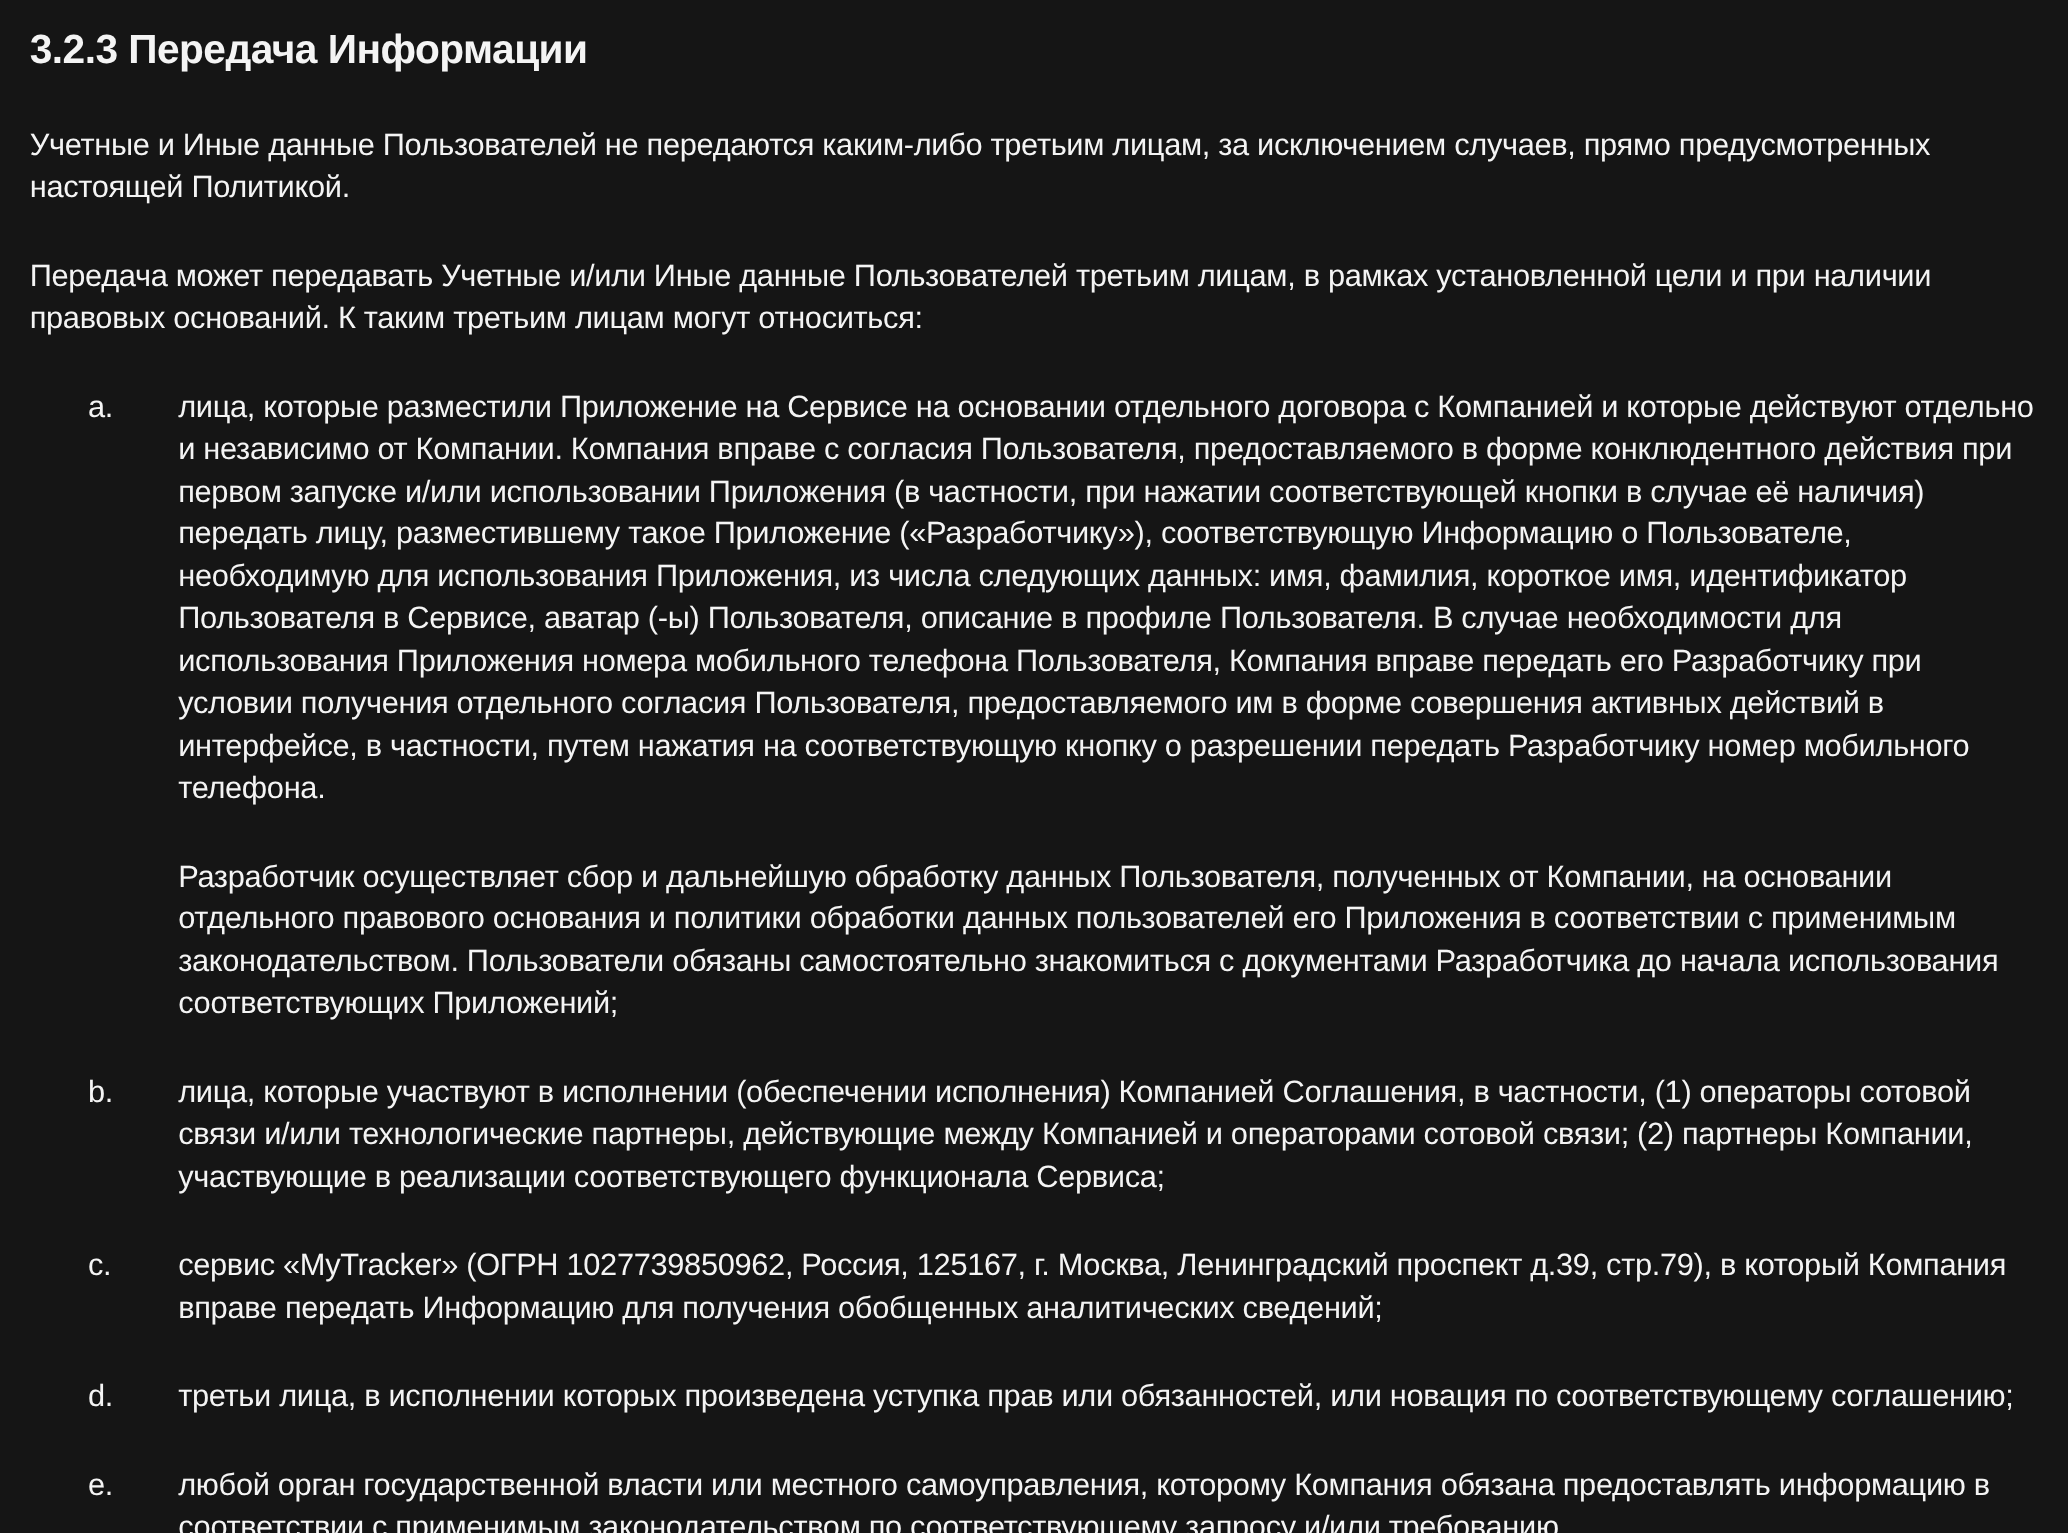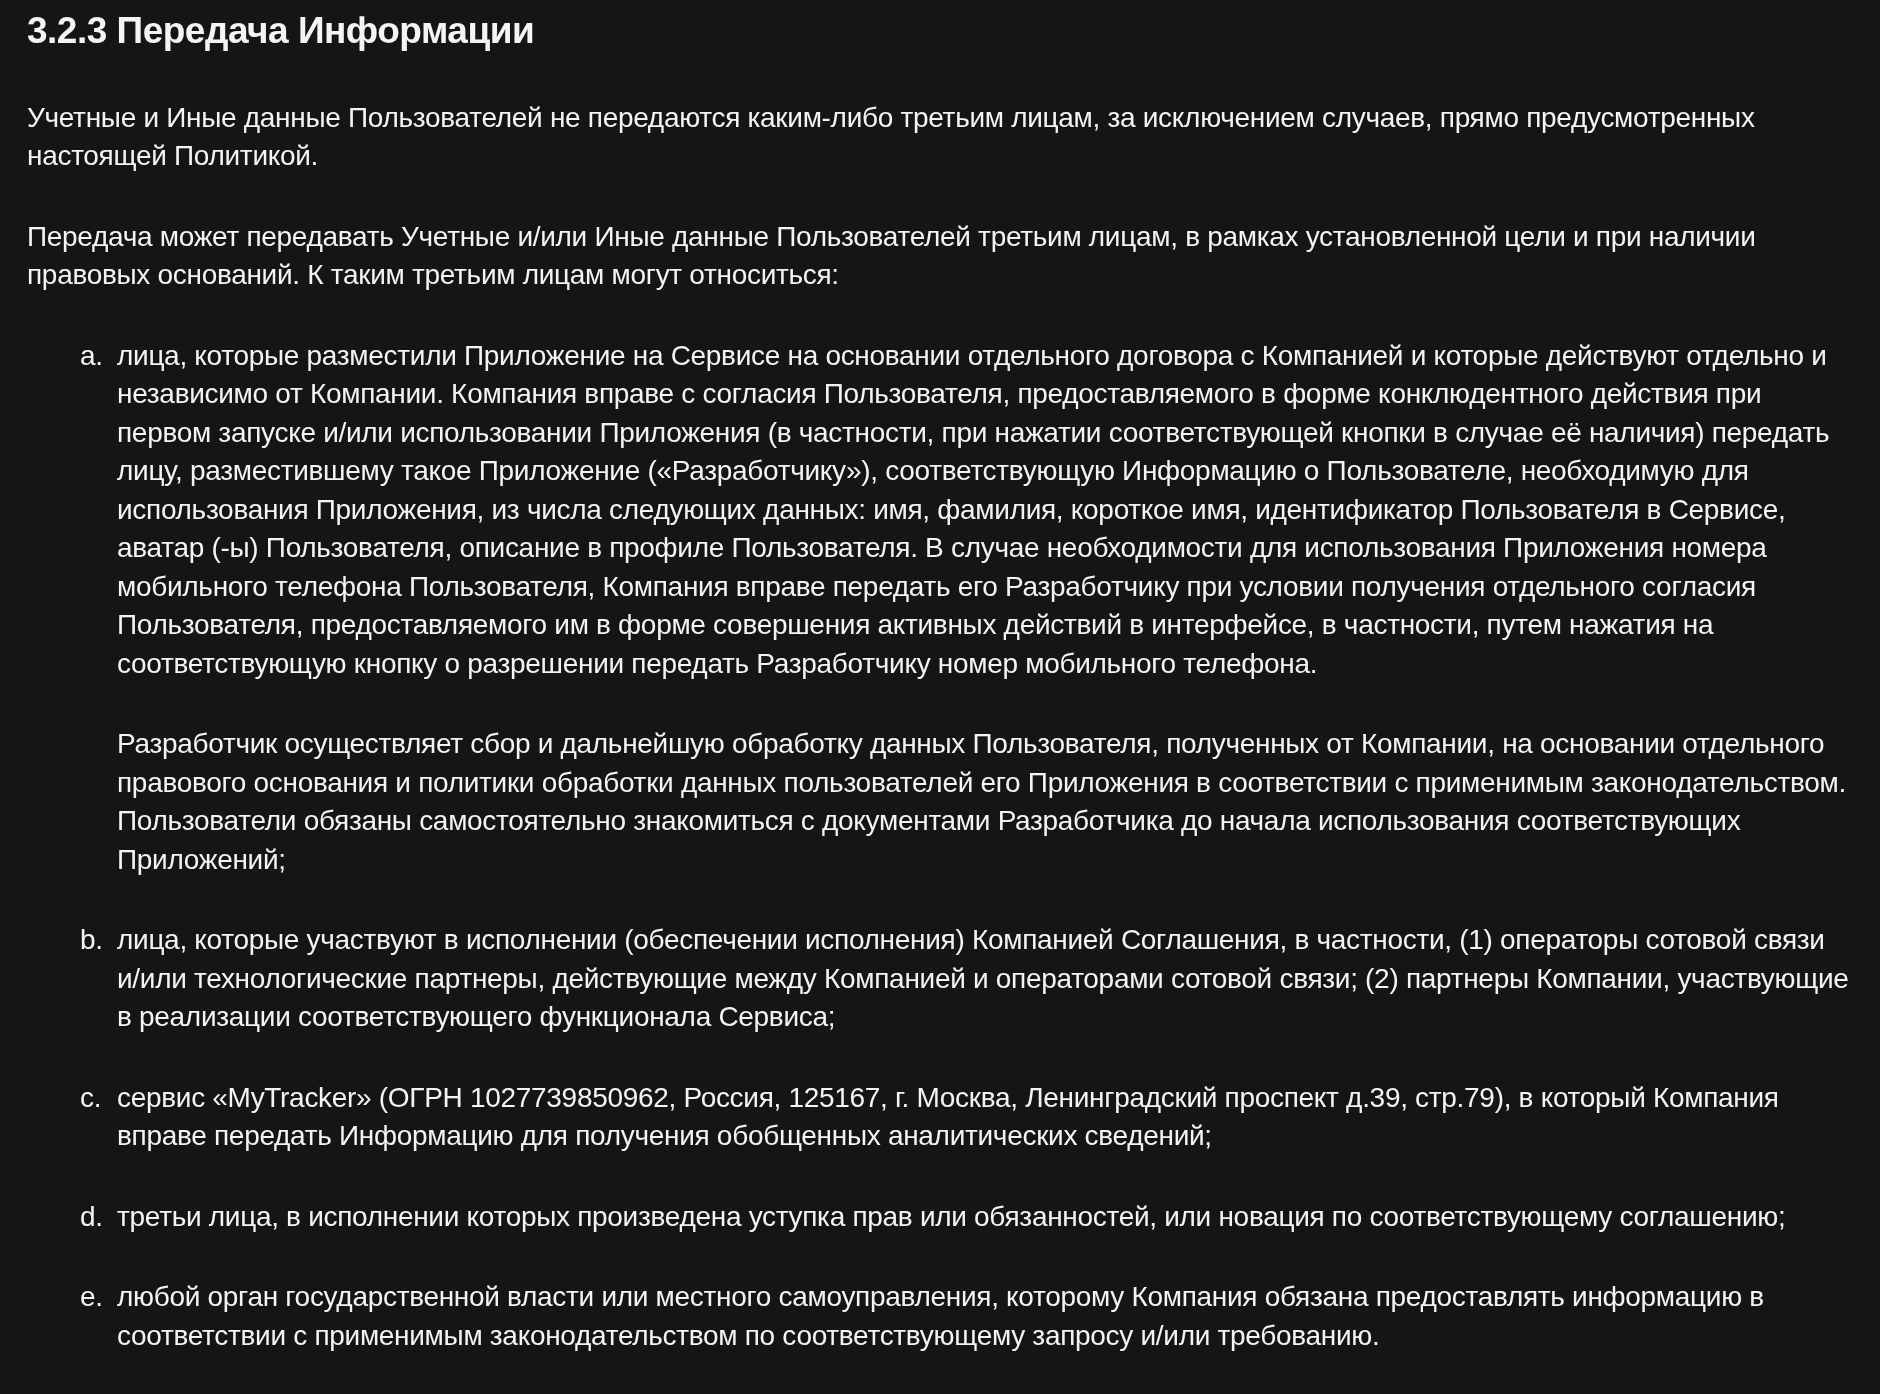--- a/index.html
+++ b/index.html
@@ -18,21 +18,21 @@
     line-height: 1.375;
     letter-spacing: -0.3px;
     padding: 2px 28px 6px 27px;
     overflow: hidden;
   }
   .heading {
     font-size: 37px;
     line-height: 1.15;
     font-weight: 700;
     letter-spacing: -0.5px;
-    margin: 8px 0 46px 0;
+    margin: 22px 0 46px 0;
   }
   .para {
     margin: 0 0 42px 0;
   }
   .u {
     text-decoration-color: #de350e;
     text-decoration-thickness: 6px;
     text-underline-offset: 10px;
     text-decoration-skip-ink: none;
   }
@@ -45,20 +45,21 @@
     display: grid;
     grid-template-columns: 37px 1fr;
     padding-left: 53px;
     margin: 0 0 42px 0;
   }
   .marker {
     grid-column: 1;
   }
   .li-body {
     grid-column: 2;
+    margin-left: 45px;
   }
   .li-body p {
     margin: 0;
   }
   .li-body p + p {
     margin-top: 42px;
   }
 </style>
 </head>
 <body>

